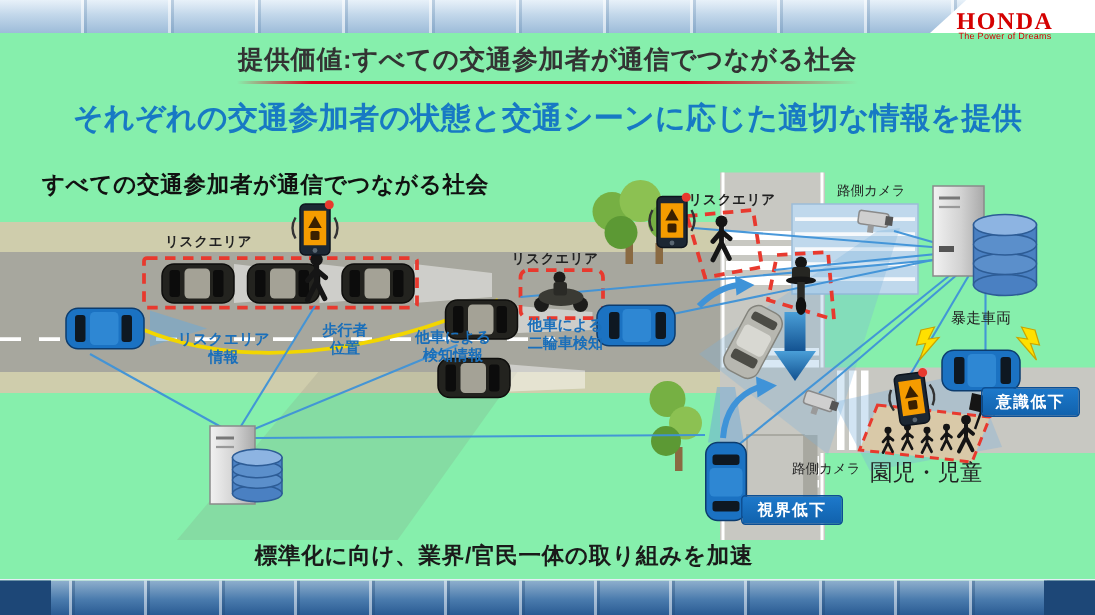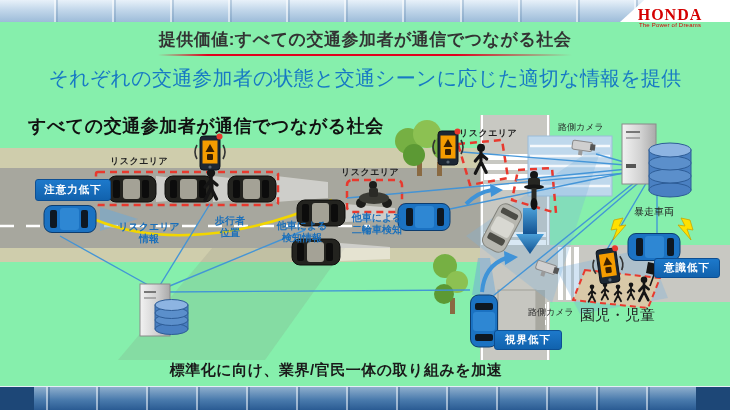--- a/index.html
+++ b/index.html
@@ -26,27 +26,27 @@
     clip-path:polygon(22% 0,100% 0,100% 100%,0 100%);}
   .honda{position:absolute;top:7px;right:12px;width:96px;text-align:center;color:#d40000;}
   .honda .word{font-family:"Liberation Serif",serif;font-weight:bold;font-size:16px;letter-spacing:1px;line-height:15px;}
   .honda .tag{font-size:6px;letter-spacing:.2px;line-height:7px;}
 
   .title{position:absolute;top:28px;left:0;width:730px;text-align:center;
     font-size:17px;font-weight:bold;color:#333;letter-spacing:.5px;}
   .red-line{position:absolute;top:54px;left:158px;width:414px;height:2px;
     background:linear-gradient(90deg,rgba(225,0,30,0) 0%,#e1001e 12%,#e1001e 72%,rgba(225,0,30,0) 100%);}
   .heading{position:absolute;top:65px;left:0;width:730px;text-align:center;
-    font-size:20px;font-weight:normal;color:#1779c4;letter-spacing:.2px;}
+    font-size:20px;font-weight:bold;color:#1779c4;letter-spacing:.2px;}
 
   .diagram{position:absolute;top:108px;left:0;width:730px;height:252px;}
   .diagram svg{position:absolute;top:0;left:0;}
 
   .dlabel{position:absolute;white-space:nowrap;}
-  .cap{font-size:18px;font-weight:bold;color:#111;letter-spacing:.5px;}
+  .cap{font-size:15px;font-weight:bold;color:#111;letter-spacing:.5px;}
   .risk{font-size:9px;font-weight:bold;color:#222;letter-spacing:.5px;}
   .blue2{font-size:10px;font-weight:bold;color:#1a6fba;text-align:center;line-height:1.18;white-space:normal;}
   .black-s{font-size:9px;font-weight:normal;color:#222;}
   .badge{position:absolute;background:linear-gradient(180deg,#1d79cb,#1162ad);border:1px solid #0d4f93;border-radius:3px;
     color:#fff;font-weight:bold;font-size:10.5px;letter-spacing:1px;display:flex;align-items:center;justify-content:center;}
 
   .bottom-caption{position:absolute;top:361px;left:0;width:672px;text-align:center;
     font-size:15px;font-weight:bold;color:#1a1a1a;letter-spacing:.5px;}
 </style>
 </head>
@@ -297,21 +297,20 @@
         <ellipse cx="171.5" cy="205" rx="16.5" ry="5.5" fill="#5b8fcb" stroke="#2d5c96"></ellipse>
         <ellipse cx="171.5" cy="197" rx="16.5" ry="5.5" fill="#8db4e2" stroke="#2d5c96"></ellipse>
       </g>
     </svg>
 
     <div class="dlabel cap" style="left:28px;top:6px;">すべての交通参加者が通信でつながる社会</div>
     <div class="dlabel risk" style="left:110px;top:47px;">リスクエリア</div>
     <div class="dlabel risk" style="left:341px;top:58px;">リスクエリア</div>
     <div class="dlabel risk" style="left:459px;top:19px;">リスクエリア</div>
 
-    <div class="badge" style="left:35px;top:71px;width:74px;height:20px;">注意力低下</div>
     <div class="badge" style="left:494px;top:222px;width:66px;height:18px;">視界低下</div>
     <div class="badge" style="left:654px;top:150px;width:64px;height:18px;">意識低下</div>
 
     <div class="dlabel blue2" style="left:106px;top:113px;width:86px;">
       <span>リスクエリア</span><br>
       <span>情報</span>
     </div>
     <div class="dlabel blue2" style="left:202px;top:107px;width:56px;">
       <span>歩行者</span><br>
       <span>位置</span>

